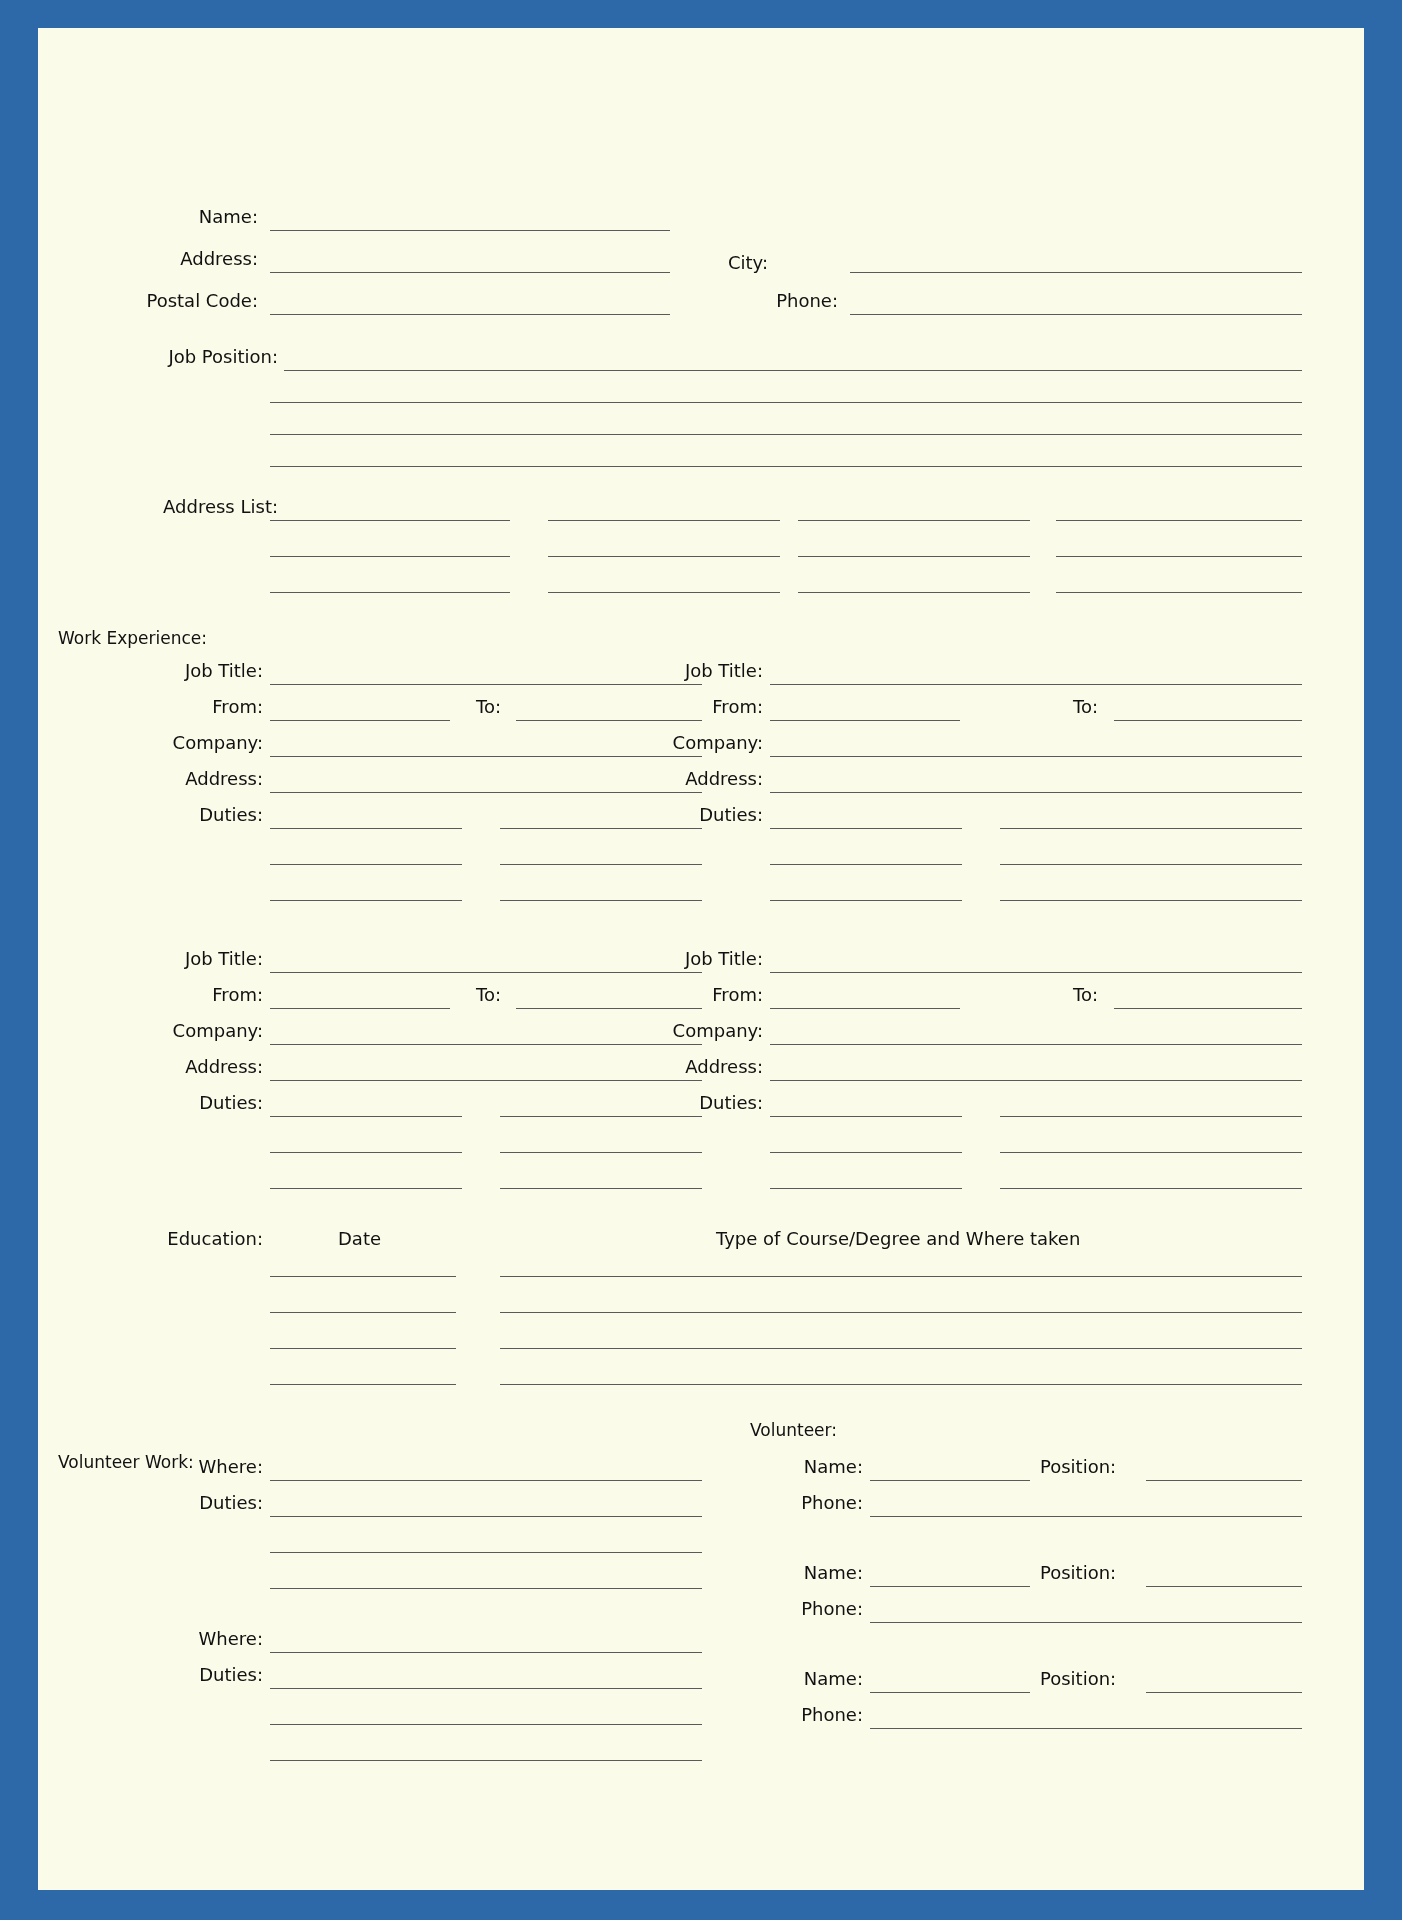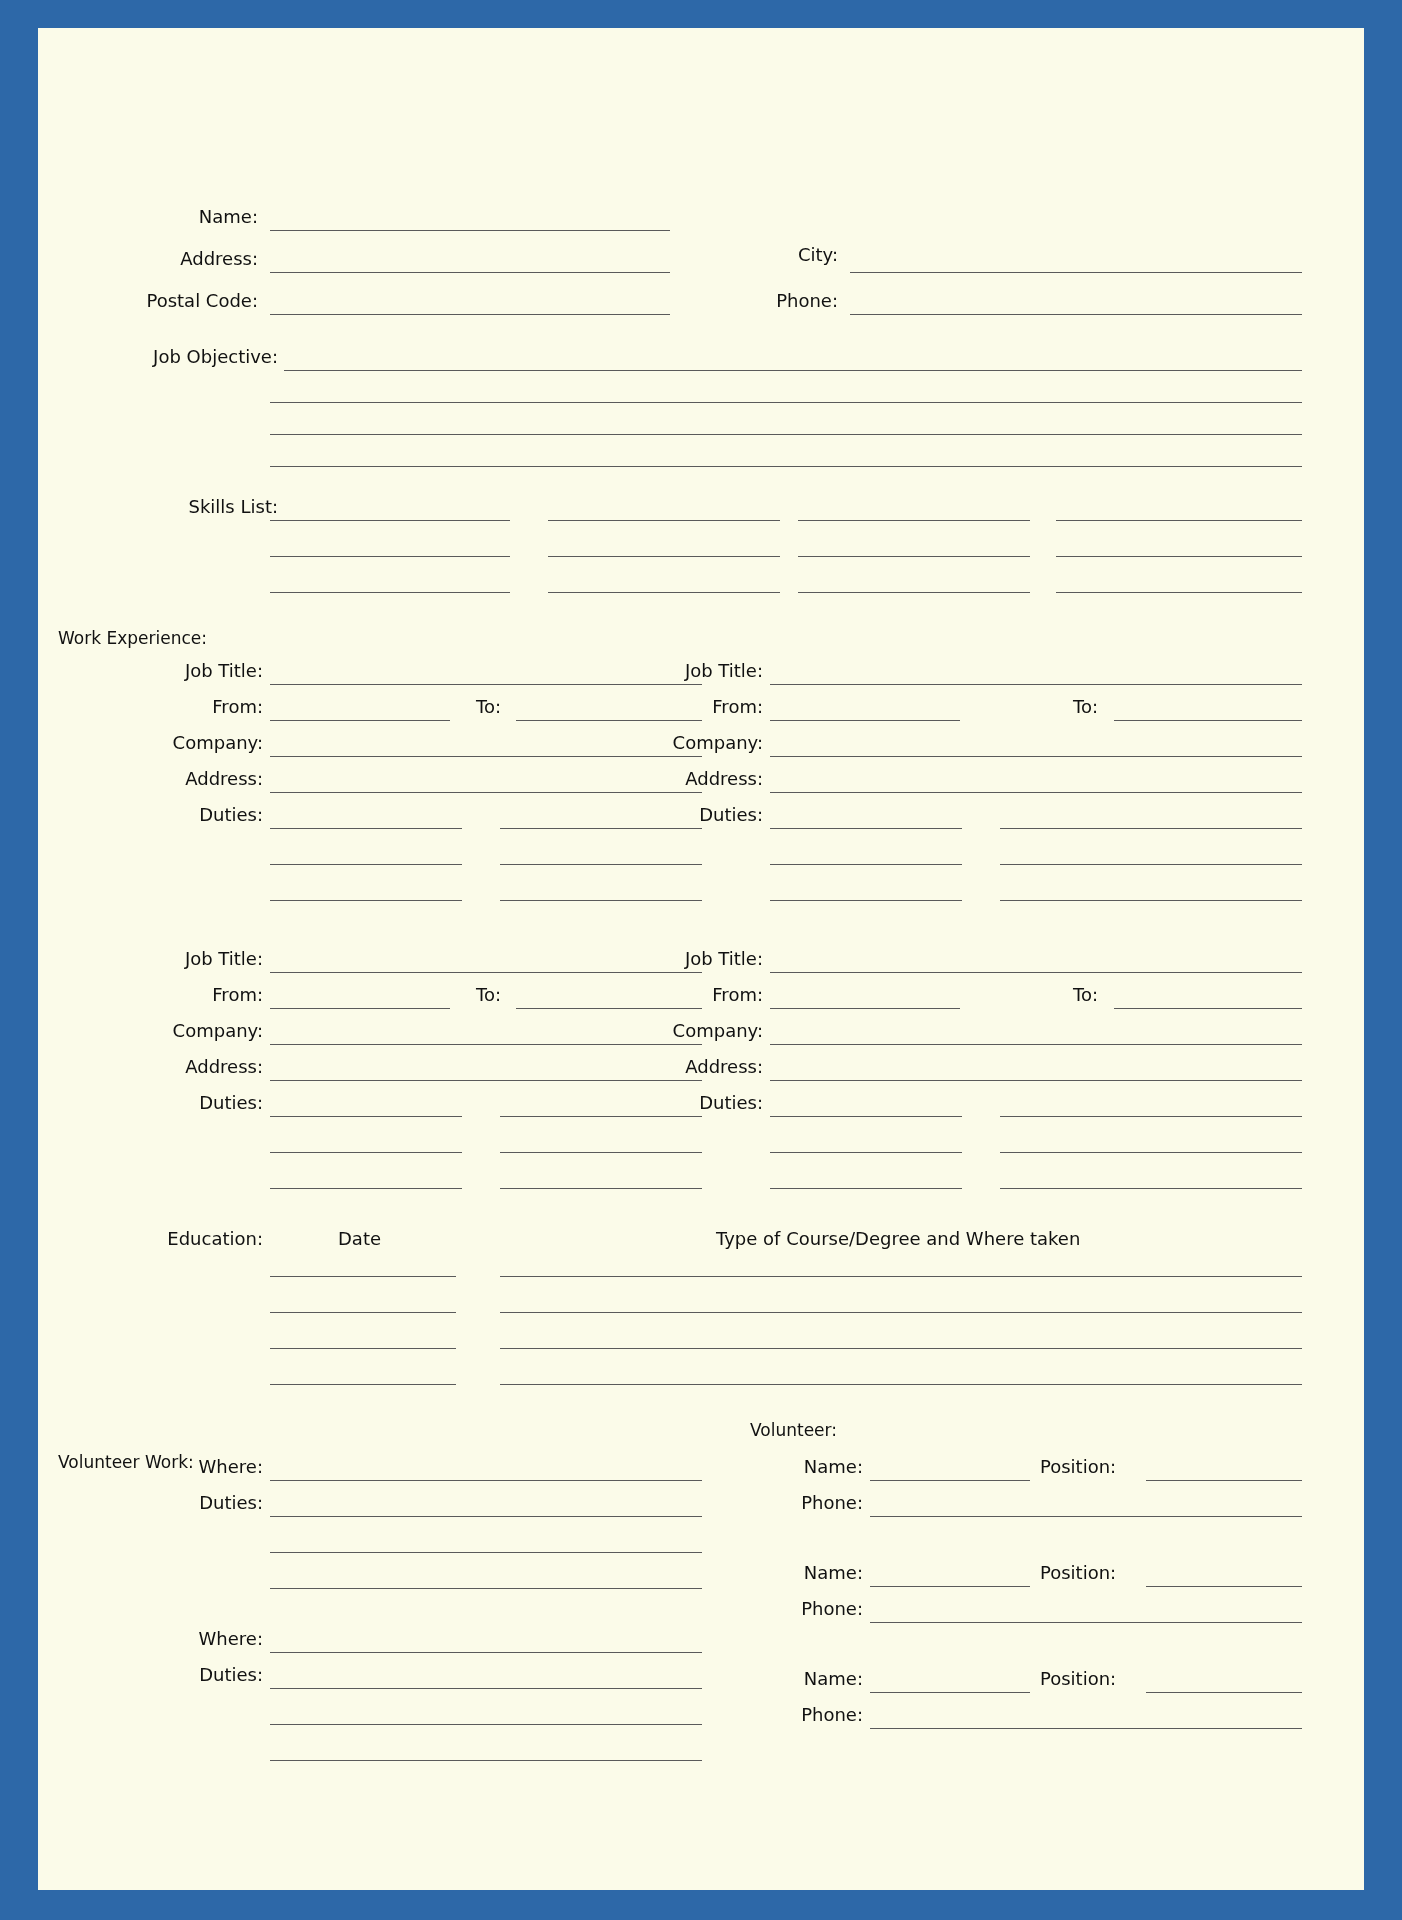--- a/index.html
+++ b/index.html
@@ -70,33 +70,33 @@
 
     <div class="lbl r" style="position:absolute; left:40px; top:28px; width:180px;">Name:</div>
     <div class="thinline" style="left:232px; top:52px; width:400px;"></div>
 
     <div class="lbl r" style="position:absolute; left:40px; top:70px; width:180px;">Address:</div>
     <div class="thinline" style="left:232px; top:94px; width:400px;"></div>
 
     <div class="lbl r" style="position:absolute; left:40px; top:112px; width:180px;">Postal Code:</div>
     <div class="thinline" style="left:232px; top:136px; width:400px;"></div>
 
-    <div class="lbl r" style="position:absolute; left:620px; top:66px; width:180px;">City:</div>
+    <div class="lbl r" style="position:absolute; left:620px; top:74px; width:180px;text-align:center;">City:</div>
     <div class="thinline" style="left:812px; top:94px; width:452px;"></div>
 
     <div class="lbl r" style="position:absolute; left:620px; top:112px; width:180px;">Phone:</div>
     <div class="thinline" style="left:812px; top:136px; width:452px;"></div>
 
-    <div class="lbl r" style="position:absolute; left:20px; top:168px; width:220px;">Job Objective:</div>
+    <div class="lbl r" style="position:absolute; left:20px; top:168px; width:220px;">Job Position:</div>
     <div class="thinline" style="left:246px; top:192px; width:1018px;"></div>
     <div class="thinline" style="left:232px; top:224px; width:1032px;"></div>
     <div class="thinline" style="left:232px; top:256px; width:1032px;"></div>
     <div class="thinline" style="left:232px; top:288px; width:1032px;"></div>
 
-    <div class="lbl r" style="position:absolute; left:40px; top:318px; width:200px;">Skills List:</div>
+    <div class="lbl r" style="position:absolute; left:40px; top:318px; width:200px;">Address List:</div>
     <div class="thinline" style="left:232px; top:342px; width:240px;"></div>
     <div class="thinline" style="left:510px; top:342px; width:232px;"></div>
     <div class="thinline" style="left:760px; top:342px; width:232px;"></div>
     <div class="thinline" style="left:1018px; top:342px; width:246px;"></div>
 
     <div class="thinline" style="left:232px; top:378px; width:240px;"></div>
     <div class="thinline" style="left:510px; top:378px; width:232px;"></div>
     <div class="thinline" style="left:760px; top:378px; width:232px;"></div>
     <div class="thinline" style="left:1018px; top:378px; width:246px;"></div>
 

